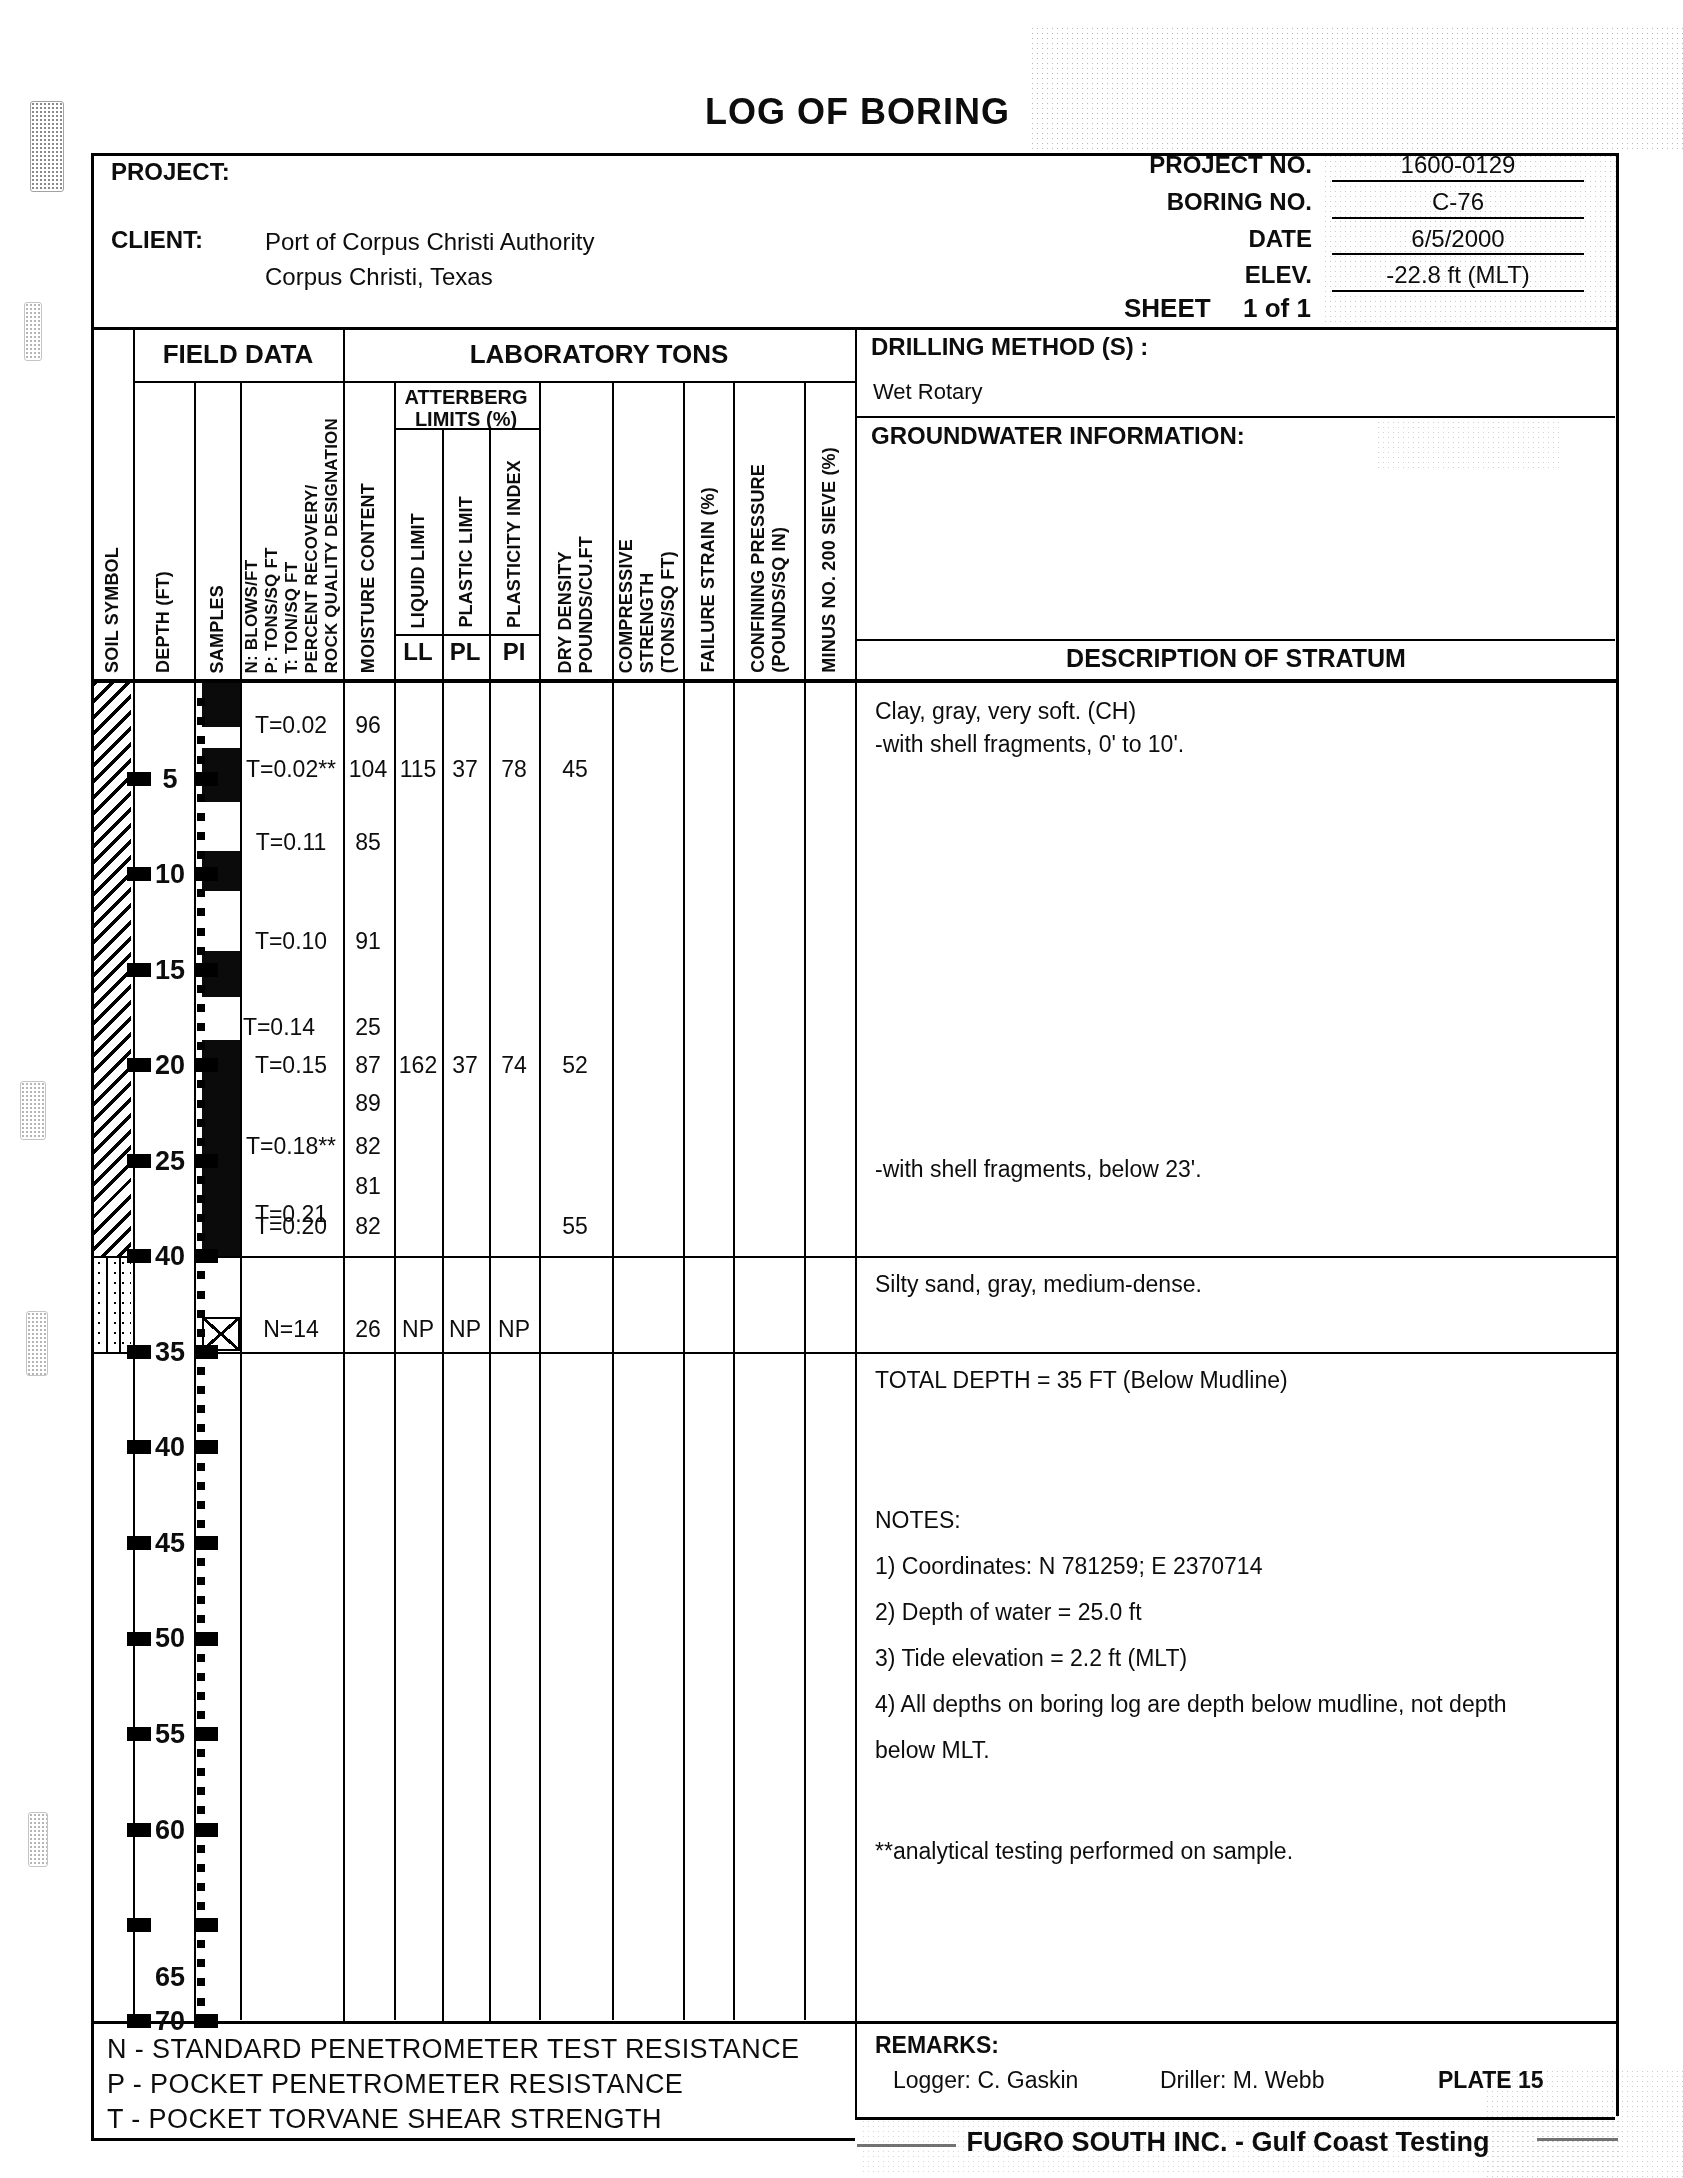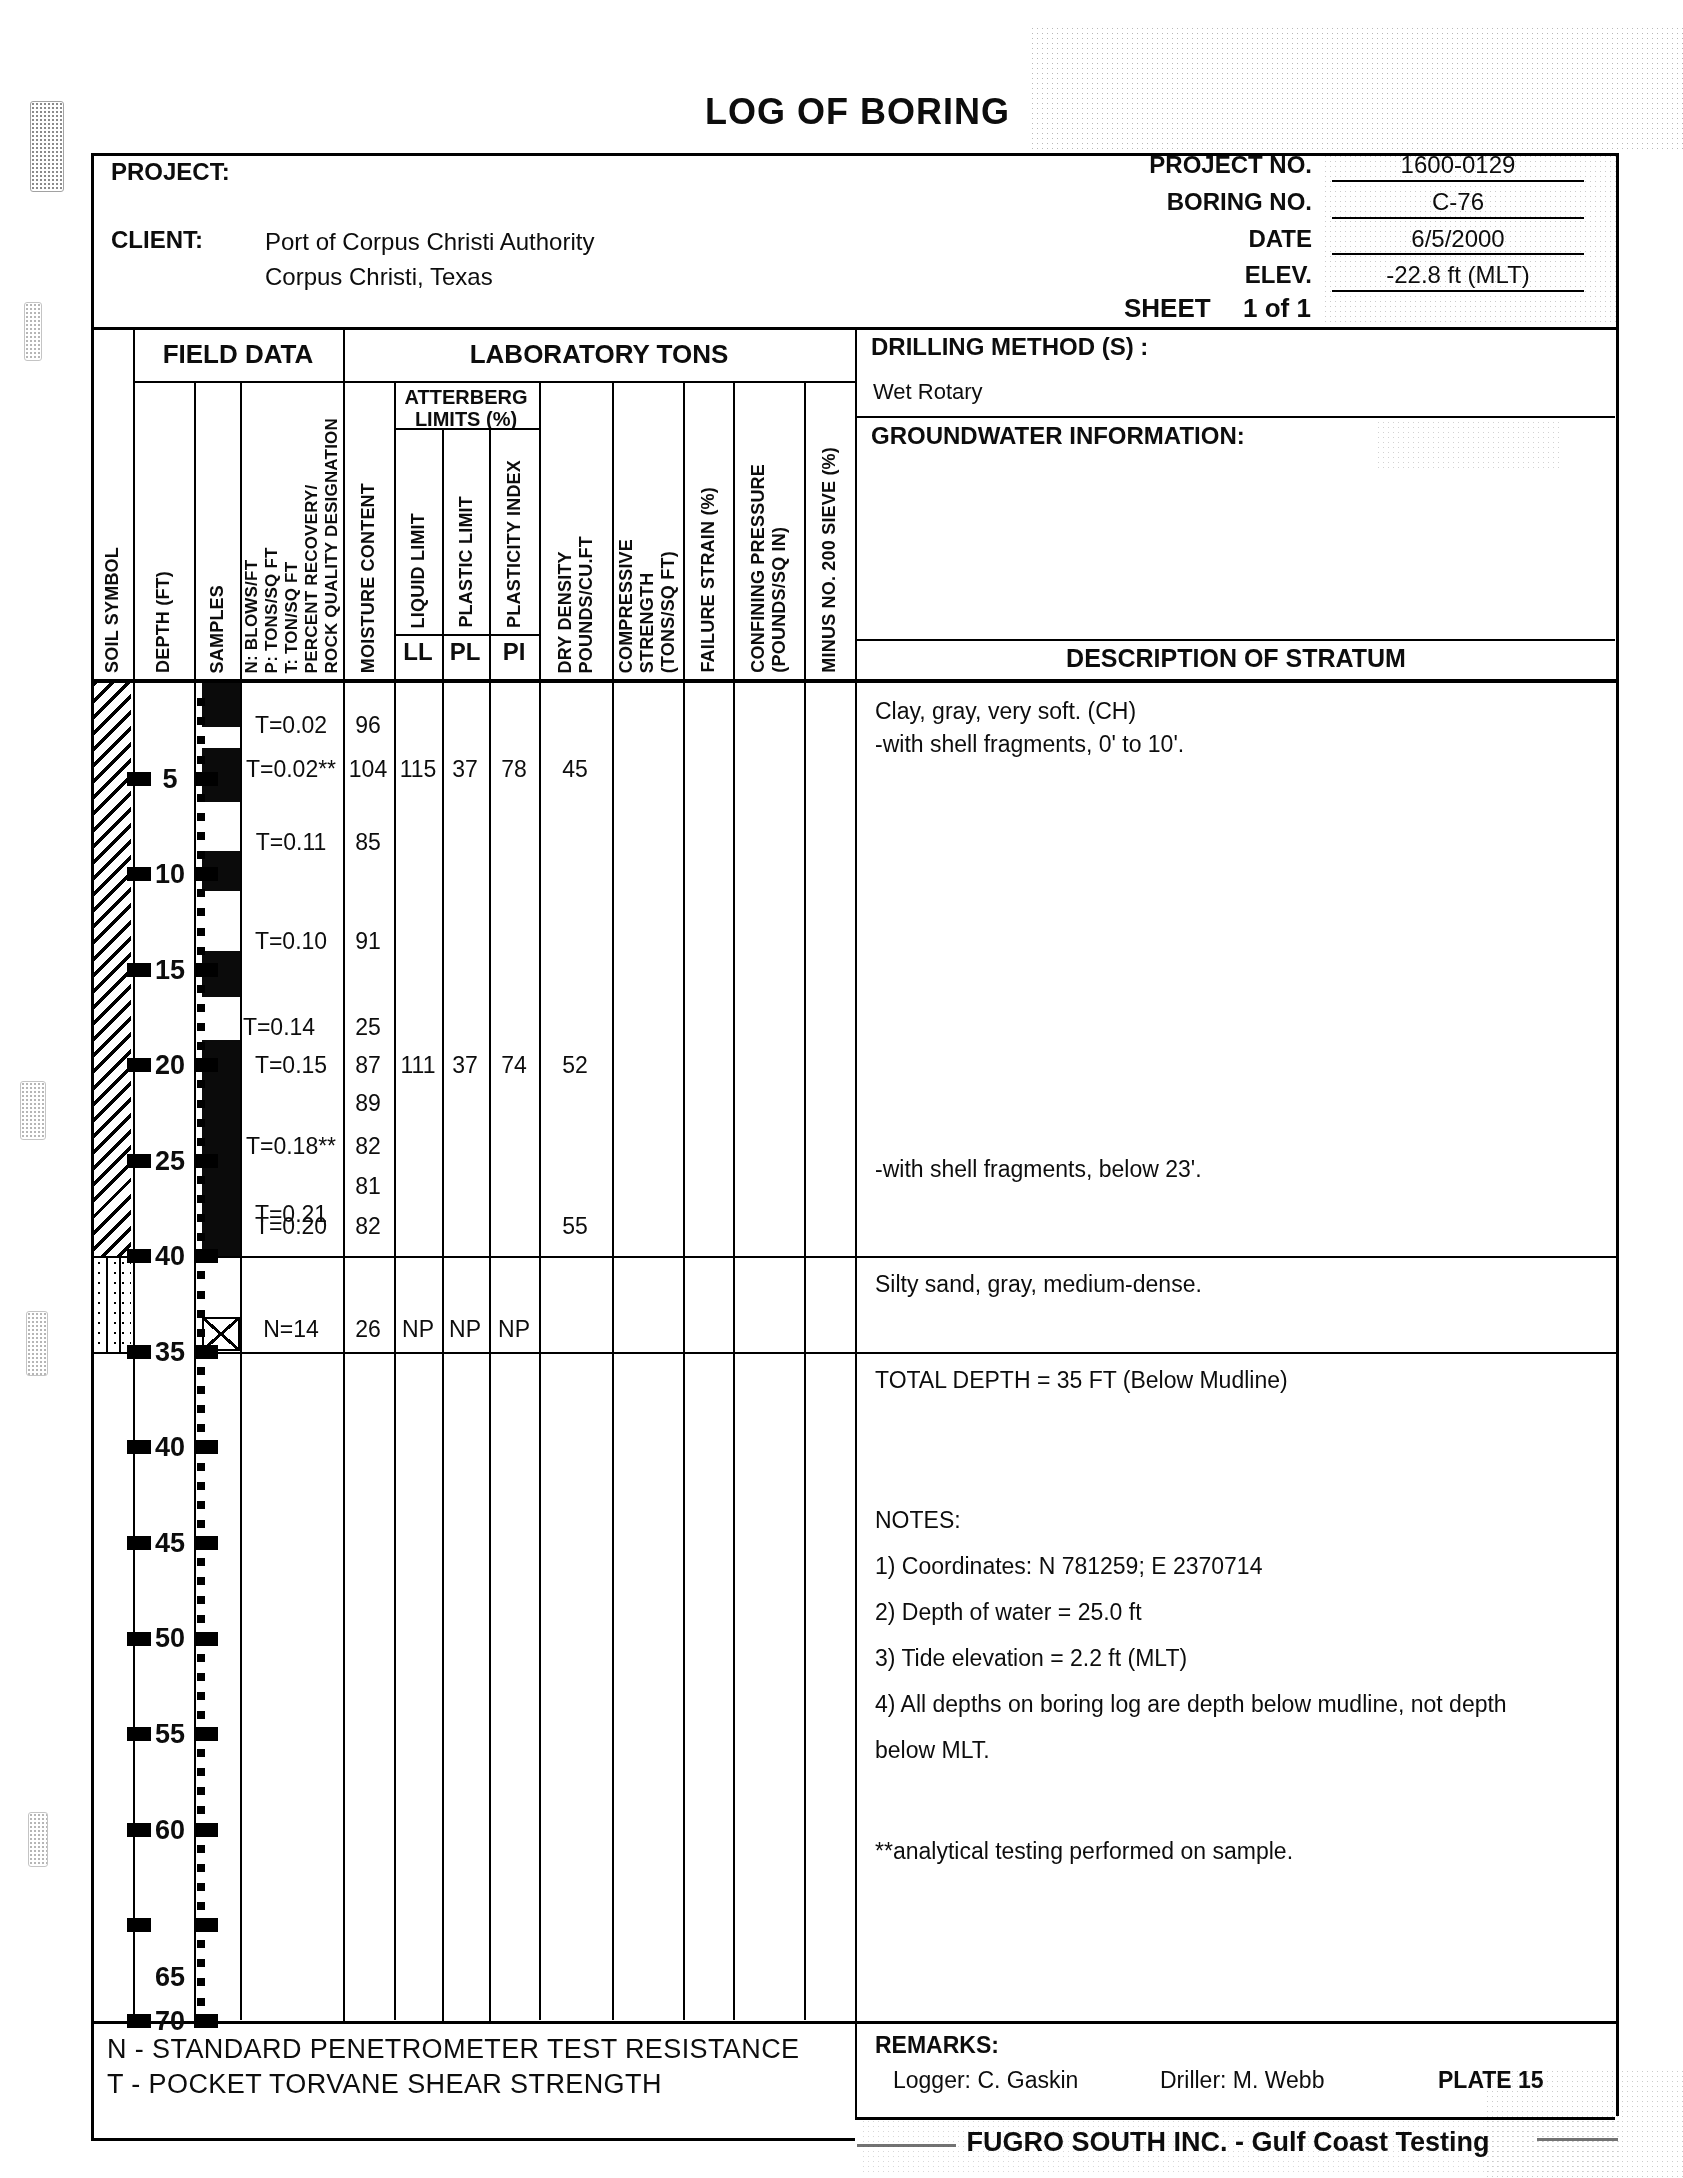--- a/index.html
+++ b/index.html
@@ -141,20 +141,21 @@
         <div class="nitem">1) Coordinates: N 781259; E 2370714</div>
         <div class="nitem">2) Depth of water = 25.0 ft</div>
         <div class="nitem">3) Tide elevation = 2.2 ft (MLT)</div>
         <div class="nitem">4) All depths on boring log are depth below mudline, not depth below MLT.</div>
       </div>
     <div class="nfoot">**analytical testing performed on sample.</div>
   </div>
 
   <div class="legend" id="legend-items">
       <div>N - STANDARD PENETROMETER TEST RESISTANCE</div>
+      <div>P - POCKET PENETROMETER RESISTANCE</div>
       <div>T - POCKET TORVANE SHEAR STRENGTH</div>
     </div>
 
   <div class="remlab" style="left:875px;top:2032px;">REMARKS:</div>
   <div class="remval" style="left:893px;top:2067px;">Logger: C. Gaskin</div>
   <div class="remval" style="left:1160px;top:2067px;">Driller: M. Webb</div>
   <div class="remval" style="left:1438px;top:2067px;font-weight:700;">PLATE 15</div>
 
   <div class="footer" style="left:1228px;top:2127px;">FUGRO SOUTH INC. - Gulf Coast Testing</div>
   <div class="dash" style="left:857px;top:2144px;width:99px;"></div>
@@ -310,21 +311,21 @@
       <div class="val" style="left: 514px; top: 769px;">78</div>
       <div class="val" style="left: 575px; top: 769px;">45</div>
       <div class="val" style="left: 291px; top: 842px;">T=0.11</div>
       <div class="val" style="left: 368px; top: 842px;">85</div>
       <div class="val" style="left: 291px; top: 941px;">T=0.10</div>
       <div class="val" style="left: 368px; top: 941px;">91</div>
       <div class="val" style="left: 279px; top: 1027px;">T=0.14</div>
       <div class="val" style="left: 368px; top: 1027px;">25</div>
       <div class="val" style="left: 291px; top: 1065px;">T=0.15</div>
       <div class="val" style="left: 368px; top: 1065px;">87</div>
-      <div class="val" style="left: 418px; top: 1065px;">111</div>
+      <div class="val" style="left: 418px; top: 1065px;">162</div>
       <div class="val" style="left: 465px; top: 1065px;">37</div>
       <div class="val" style="left: 514px; top: 1065px;">74</div>
       <div class="val" style="left: 575px; top: 1065px;">52</div>
       <div class="val" style="left: 368px; top: 1103px;">89</div>
       <div class="val" style="left: 291px; top: 1146px;">T=0.18**</div>
       <div class="val" style="left: 368px; top: 1146px;">82</div>
       <div class="val" style="left: 291px; top: 1214px;">T=0.21</div>
       <div class="val" style="left: 368px; top: 1186px;">81</div>
       <div class="val" style="left: 291px; top: 1226px;">T=0.20</div>
       <div class="val" style="left: 368px; top: 1226px;">82</div>

